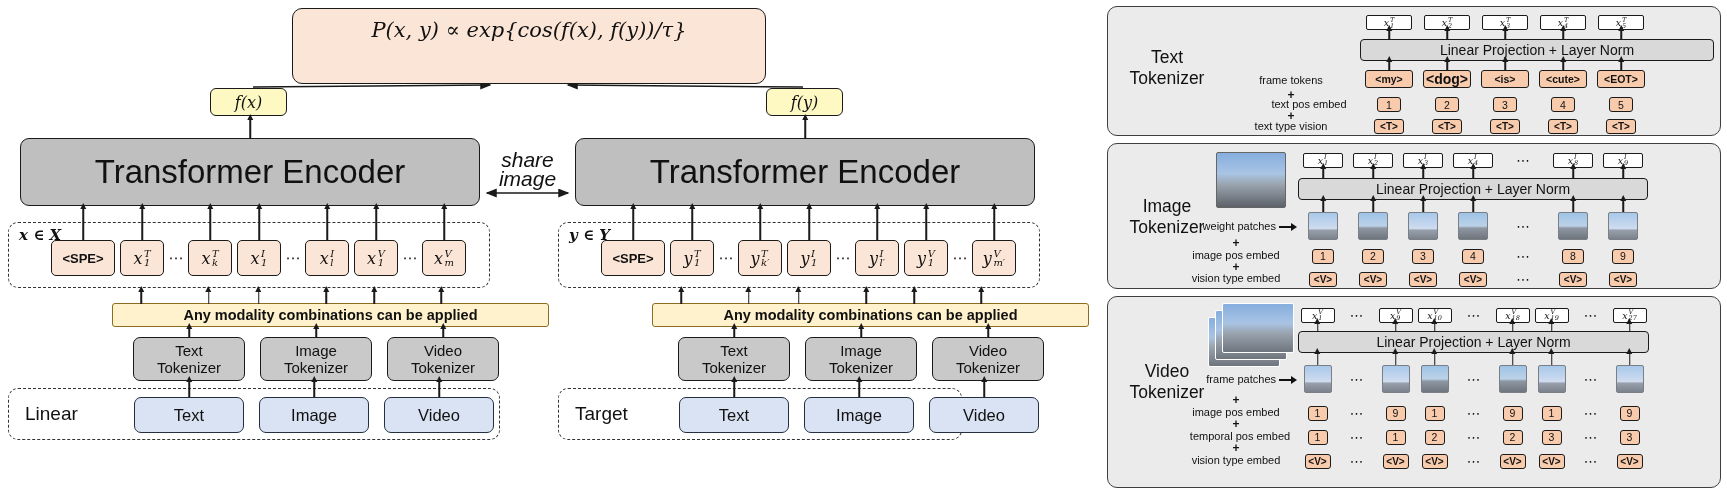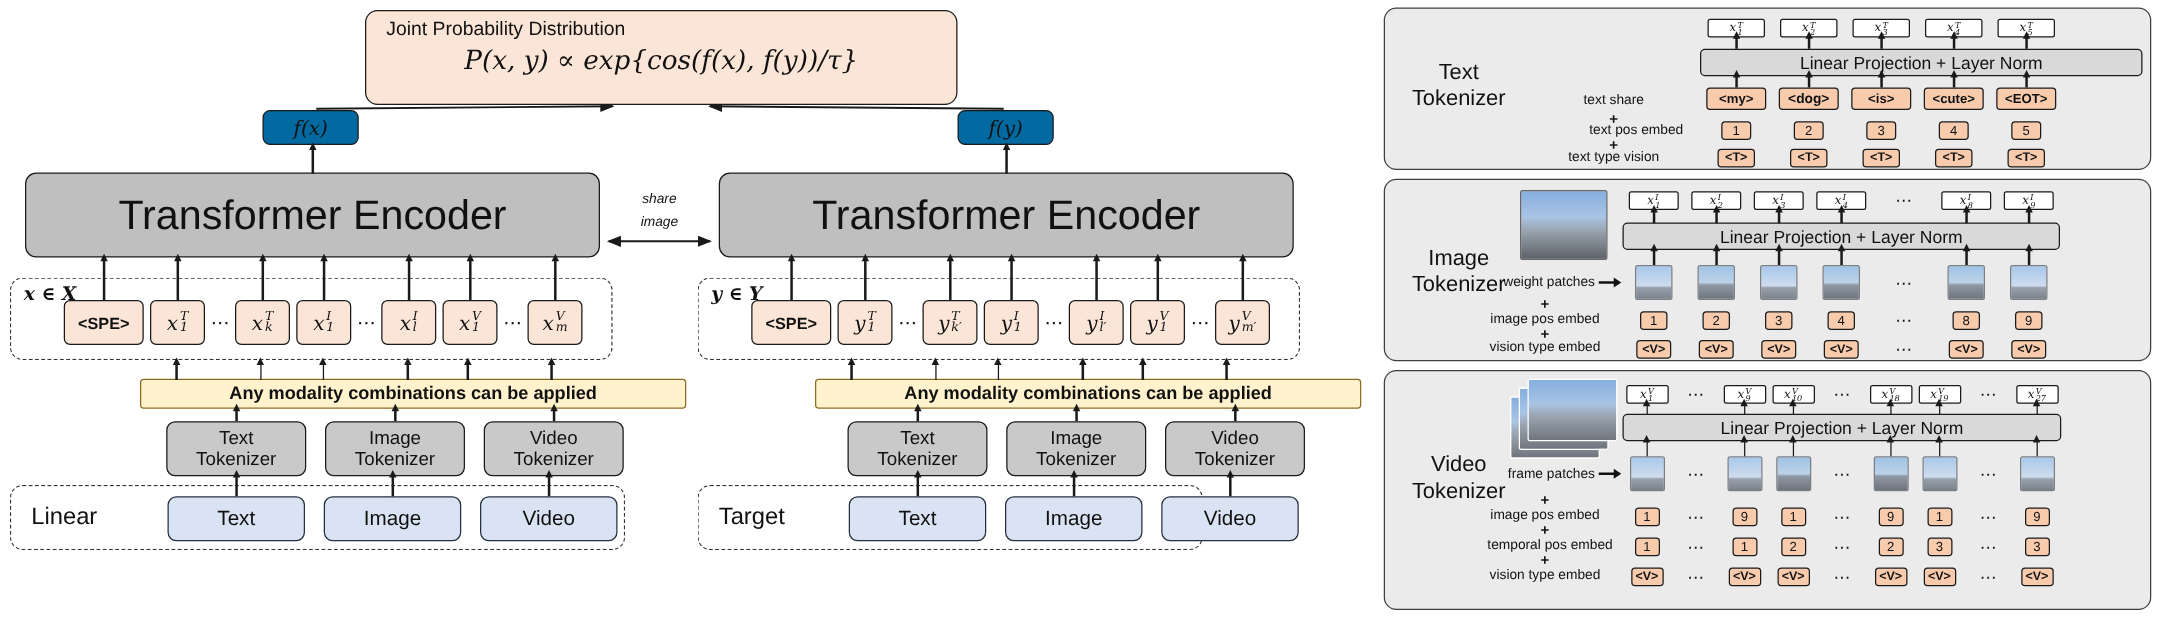--- a/index.html
+++ b/index.html
@@ -13,25 +13,25 @@
       border-radius:5px;box-sizing:border-box;background:#fff;white-space:nowrap;}
   .peach{background:#fbe5d6;}
   .orangebx{background:#f8cbad;border-width:1px;border-radius:3px;}
   .whitebx{background:#fff;border-width:1px;border-radius:2px;}
   .mathit{font-family:"DejaVu Serif","Liberation Serif",serif;font-style:italic;}
 
   .jointbox{background:#fbe5d6;border:1.5px solid #1a1a1a;border-radius:10px;padding:6px 16px;}
   .joint-title{font-size:15.5px;}
   .joint-formula{font-family:"DejaVu Serif","Liberation Serif",serif;font-style:italic;
                  font-size:21px;text-align:center;margin-top:3px;}
-  .fbox{background:#0369a1;border:1.4px solid #1a1a1a;border-radius:6px;display:flex;
+  .fbox{background:#fef9c3;border:1.4px solid #1a1a1a;border-radius:6px;display:flex;
         align-items:center;justify-content:center;font-size:16px;}
   .encoder{background:#bfbfbf;border:1.5px solid #1a1a1a;border-radius:9px;display:flex;
            align-items:center;justify-content:center;font-size:33px;}
-  .share{font-style:italic;font-size:11px;text-align:center;line-height:19px;}
+  .share{font-style:italic;font-size:21px;text-align:center;line-height:19px;}
   .dashedbox{border:1.6px dashed #333;border-radius:10px;}
   .setlabel{position:absolute;left:10px;top:3px;font-family:"DejaVu Serif","Liberation Serif",serif;
             font-style:italic;font-weight:700;font-size:15px;}
   .grouplabel{position:absolute;left:16px;top:0;height:100%;display:flex;align-items:center;font-size:19px;}
   .note{background:#fff2cc;border:1.2px solid #8c6d1f;border-radius:3px;display:flex;
         align-items:center;justify-content:center;font-size:14.5px;font-weight:700;}
   .tkz{background:#c9c9c9;border:1.4px solid #1a1a1a;border-radius:7px;width:110px;height:42px;
        display:flex;flex-direction:column;align-items:center;justify-content:center;
        font-size:15px;line-height:17px;}
   .modbx{background:#dae3f3;border:1.4px solid #24303f;border-radius:7px;width:110px;height:36px;
@@ -99,21 +99,20 @@
       <marker id="ah" markerWidth="9" markerHeight="8" refX="6.5" refY="3" orient="auto-start-reverse">
         <path d="M0,0 L7.5,3 L0,6 z" fill="#1a1a1a"></path>
       </marker>
     </defs>
     <line x1="253" y1="87" x2="490" y2="85" stroke="#1a1a1a" stroke-width="1.5" marker-end="url(#ah)"></line>
     <line x1="803" y1="87" x2="568" y2="85" stroke="#1a1a1a" stroke-width="1.5" marker-end="url(#ah)"></line>
     <line x1="487" y1="193" x2="568" y2="193" stroke="#1a1a1a" stroke-width="1.5" marker-start="url(#ah)" marker-end="url(#ah)"></line>
   </svg>
 
   <div class="abs jointbox" style="left:292px;top:8px;width:474px;height:76px">
-    <div class="joint-title">Joint Probability Distribution</div>
     <div class="joint-formula">P(x, y) ∝ exp{cos(f(x), f(y))/τ}</div>
   </div>
 
   <div class="abs fbox mathit" style="left:210px;top:88px;width:77px;height:28px">f(x)</div>
   <div class="abs fbox mathit" style="left:766px;top:88px;width:77px;height:28px">f(y)</div>
 
   <div class="abs encoder" style="left:20px;top:138px;width:460px;height:68px">
     <i class="sarrow" style="left:50%;height:20px"></i>
     <span>Transformer Encoder</span>
   </div>
@@ -432,29 +431,29 @@
             <span class="base">x</span>
             <span class="ss">
               <span>T</span>
               <span>5</span>
             </span>
           </span>
           <i class="dn"></i>
         </span>
       </div>
     <div class="abs projbox" style="left:252px;top:32px;width:354px;height:22px">Linear Projection + Layer Norm</div>
-    <div class="rowlabel" style="left:118px;top:67px;width:130px">text share</div>
+    <div class="rowlabel" style="left:118px;top:67px;width:130px">frame tokens</div>
     <div class="abs cells arrows-up" style="left:252px;top:63px;--cw:58px;--ah:9px">
 
     <span class="cell">
           <span class="bx orangebx" style="width:48px;height:18px;font-size:10.5px;font-weight:600">&lt;my&gt;</span>
           <i class="up"></i>
         </span>
         <span class="cell">
-          <span class="bx orangebx" style="width:48px;height:18px;font-size:11px;font-weight:600">&lt;dog&gt;</span>
+          <span class="bx orangebx" style="width:48px;height:18px;font-size:14px;font-weight:600">&lt;dog&gt;</span>
           <i class="up"></i>
         </span>
         <span class="cell">
           <span class="bx orangebx" style="width:48px;height:18px;font-size:10.5px;font-weight:600">&lt;is&gt;</span>
           <i class="up"></i>
         </span>
         <span class="cell">
           <span class="bx orangebx" style="width:48px;height:18px;font-size:10.5px;font-weight:600">&lt;cute&gt;</span>
           <i class="up"></i>
         </span>

